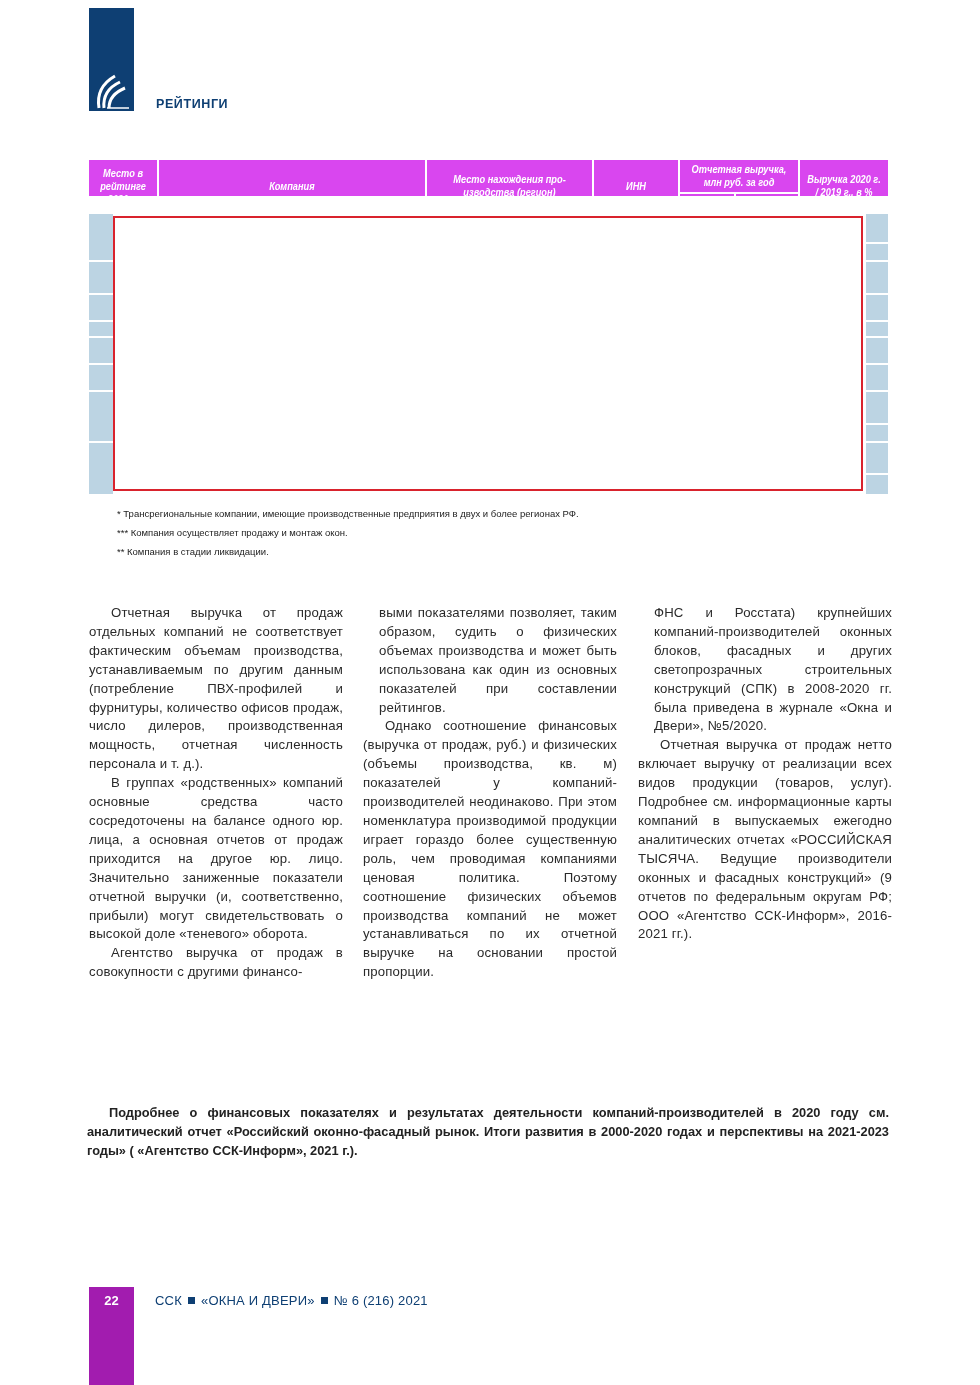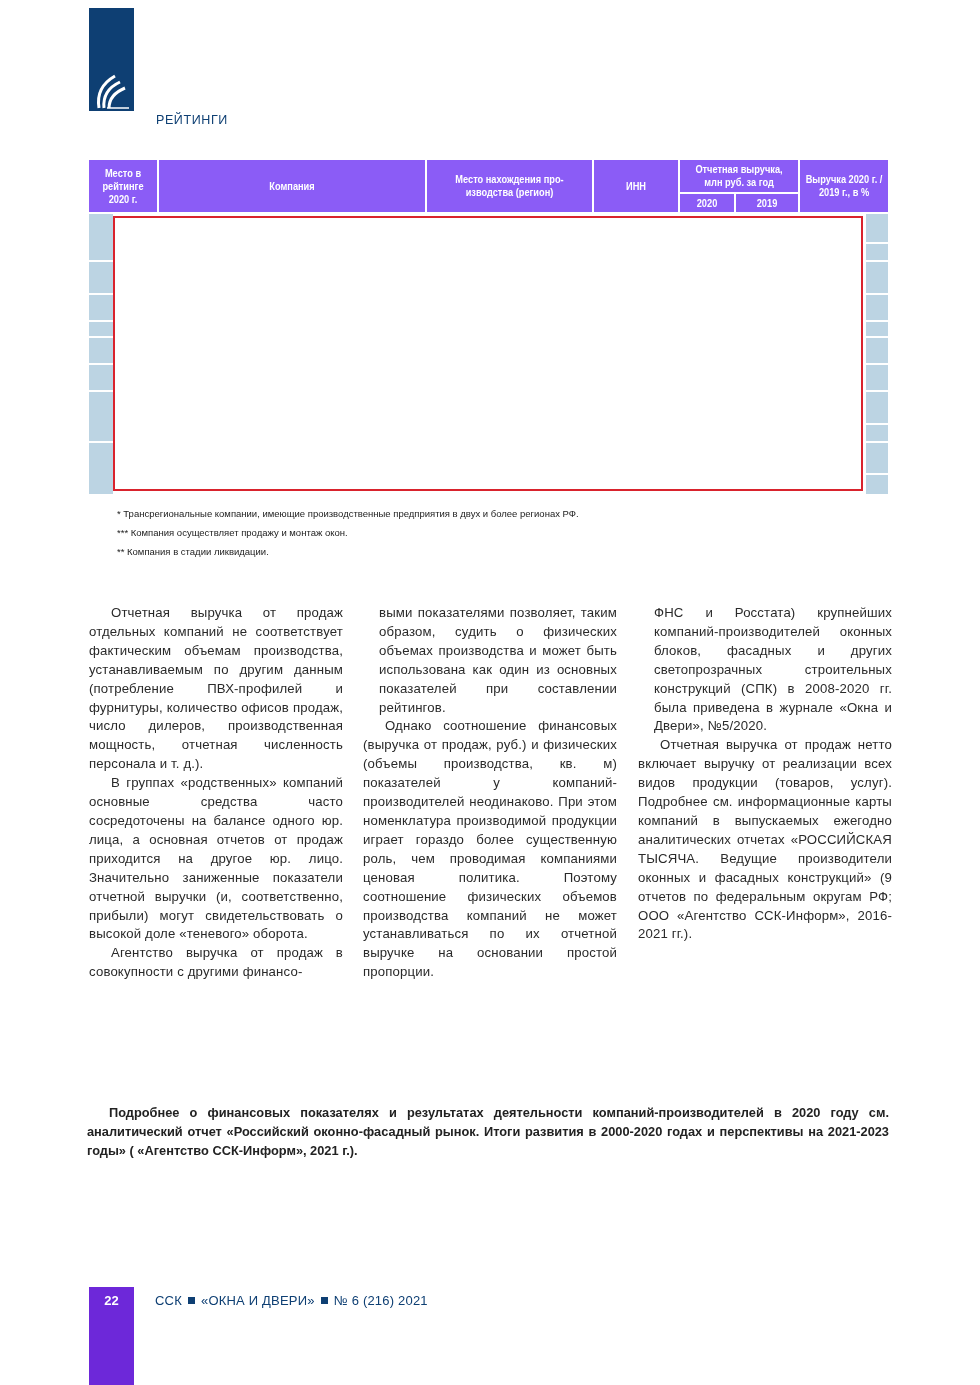--- a/index.html
+++ b/index.html
@@ -1,22 +1,22 @@
 <!DOCTYPE html>
 <html><head>
 <meta charset="utf-8">
 <style>
   html, body { margin:0; padding:0; background:#ffffff; }
   body { width:980px; height:1385px; position:relative; overflow:hidden; font-family:"Liberation Sans", sans-serif; color:#222; }
   .logo-block { position:absolute; left:89px; top:8px; width:45px; height:103px; background:#0e3f73; }
   .logo-icon { position:absolute; left:4px; top:58px; width:38px; height:44px; }
-  .section-title { position:absolute; left:156px; top:97px; font-size:12.5px; font-weight:normal; color:#0e3f73; letter-spacing:0.6px;margin-top:16px; }
+  .section-title { position:absolute; left:156px; top:97px; font-size:12.5px; font-weight:bold; color:#0e3f73; letter-spacing:0.6px; }
 
   .table { position:absolute; left:89px; top:160px; width:799px; }
-  .thead { position:relative; height:52px; background:#8b5cf6; }
+  .thead { position:relative; height:36px; background:#d946ef;font-style:italic; }
   .th { position:absolute; top:0; height:52px; display:flex; align-items:center; justify-content:center; text-align:center; color:#fff; font-weight:bold; font-size:10.5px; line-height:13px; font-family:"Liberation Sans", sans-serif; transform:scaleX(0.88); }
   .vsep { position:absolute; top:0; width:2px; height:52px; background:#ffffff; }
   .hsep { position:absolute; height:2px; background:#ffffff; }
   .under-head { position:absolute; top:52px; left:0; width:799px; height:2px; background:#ffffff; }
 
   .tbody { position:absolute; left:0; top:54px; width:799px; height:280px; }
   .lcol { position:absolute; left:0; top:0; width:24px; height:280px; }
   .rcol { position:absolute; left:777px; top:0; width:22px; height:280px; }
   .cell-stripe { position:absolute; left:0; width:100%; background:#bcd4e3; }
   .redact { position:absolute; left:24px; top:2px; width:750px; height:275px; border:2px solid #d9232d; background:#fff; box-sizing:border-box; }
@@ -25,21 +25,21 @@
 
   .col { position:absolute; top:604px; width:254px; font-size:13.2px; line-height:18.9px; text-align:justify; color:#2a2a2a; letter-spacing:0.15px; }
   .col p { margin:0; text-indent:22px; }
   .col p.cont { text-indent:0;margin-left:16px; }
   .c1 { left:89px; }
   .c2 { left:363px; }
   .c3 { left:638px; }
 
   .footnote-box { position:absolute; left:87px; top:1103px; width:802px; font-size:12.8px; font-weight:bold; line-height:19px; color:#222; text-indent:22px; text-align:justify; }
 
-  .page-block { position:absolute; left:89px; top:1287px; width:45px; height:98px; background:#6d28d9; }
+  .page-block { position:absolute; left:89px; top:1287px; width:45px; height:98px; background:#a21caf; }
   .page-num { position:absolute; left:0; top:6px; width:45px; text-align:center; color:#fff; font-weight:bold; font-size:13px; }
   .footer-text { position:absolute; left:155px; top:1293px; font-size:13px; color:#0e3f73; letter-spacing:0.2px; display:flex; align-items:center; gap:6px; }
   .sq { display:inline-block; width:7px; height:7px; background:#0e3f73; }
 </style>
 </head>
 <body>
 
 <div class="logo-block">
   <svg class="logo-icon" viewBox="0 0 38 44">
     <path d="M6 42 C4 30 8 18 22 10" stroke="#fff" stroke-width="3" fill="none"></path>

